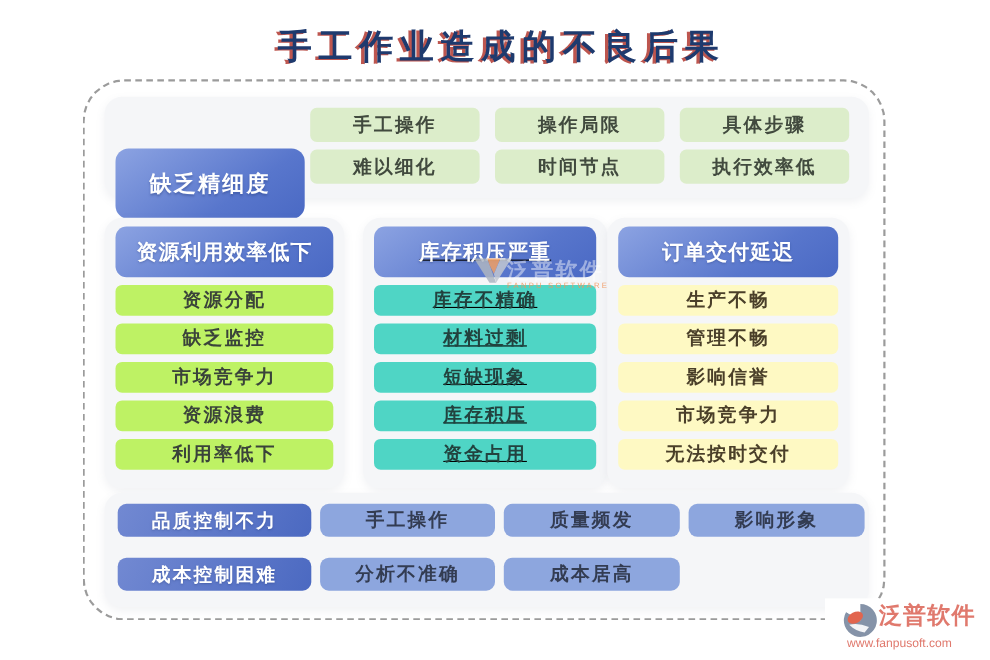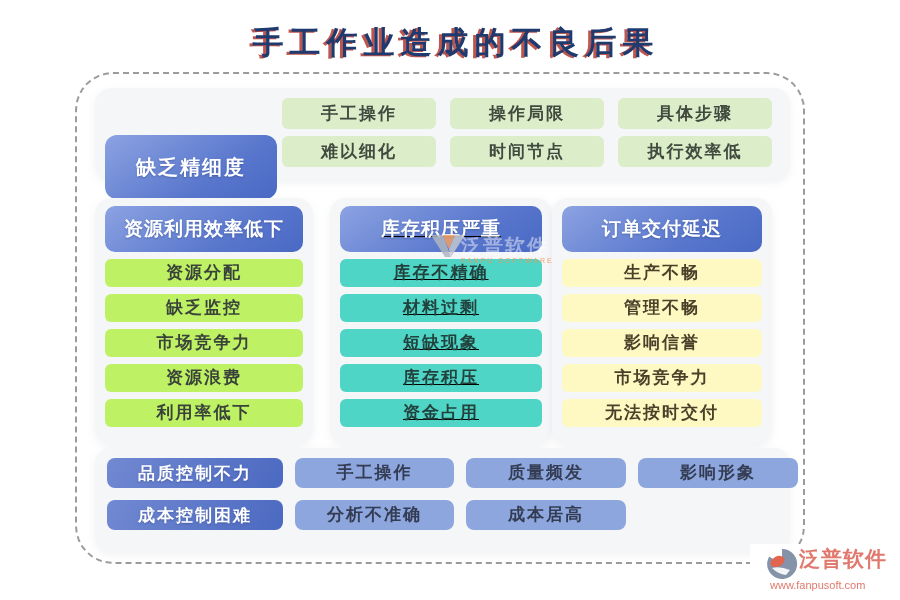--- a/index.html
+++ b/index.html
@@ -58,21 +58,21 @@
     display:flex; align-items:center; justify-content:center;
   }
   .col-item { margin:7px 10px 0 10px; height:28px; line-height:28px; }
   .c-green  { background:#bef264; color:#3a433a; }
   .c-teal   { background:#4fd5c5; color:#22423e; }
   .c-yellow { background:#fef9c3; color:#4a3f29; }
 
   .bottom-grid {
     position:absolute; left:12px; top:10px;
     display:grid; grid-template-columns:176px 159px 160px 160px;
-    column-gap:8px; row-gap:19px;gap:12px;
+    column-gap:8px; row-gap:19px;
   }
   .b-header {
     height:30px; border-radius:8px; font-size:17px; letter-spacing:2px;
     background:linear-gradient(120deg,#7289d2 0%,#4b69c1 100%);
     color:#fff; font-weight:bold; display:flex; align-items:center; justify-content:center;
     text-shadow:0 1px 2px rgba(30,50,110,0.35);
   }
   .b-item {
     height:30px; line-height:30px; border-radius:8px; text-align:center;
     background:#8da6de; color:#333c52; font-size:17px; font-weight:bold; letter-spacing:2px;

